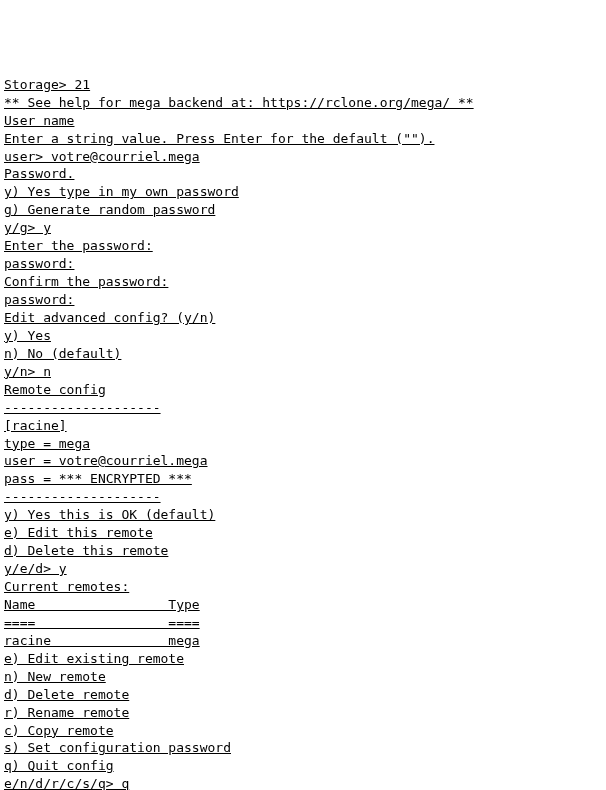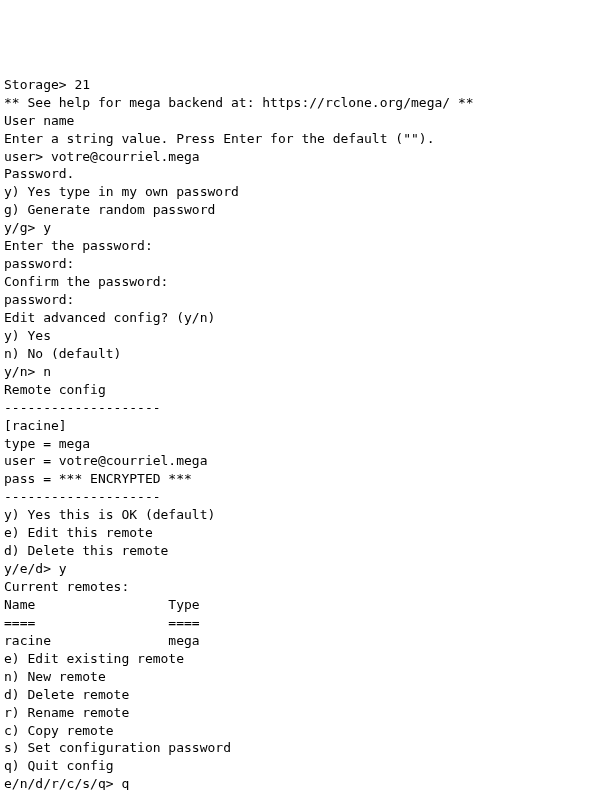--- a/index.html
+++ b/index.html
@@ -7,20 +7,21 @@
       padding: 4px;
       background: #ffffff;
       font-family: "DejaVu Sans Mono", "Liberation Mono", Consolas, monospace;
       font-size: 13px;
       line-height: 1.38;
       color: #000000;
       white-space: pre;
     }
     .line {
       display: block;
+      text-decoration: underline;
     }
   </style>
 </head>
 <body>
 
 
 
 <div><span class="line">Storage&gt; 21</span><span class="line">** See help for mega backend at: https://rclone.org/mega/ **</span><span class="line"></span><span class="line">User name</span><span class="line">Enter a string value. Press Enter for the default ("").</span><span class="line">user&gt; votre@courriel.mega</span><span class="line">Password.</span><span class="line">y) Yes type in my own password</span><span class="line">g) Generate random password</span><span class="line">y/g&gt; y</span><span class="line">Enter the password:</span><span class="line">password:</span><span class="line">Confirm the password:</span><span class="line">password:</span><span class="line">Edit advanced config? (y/n)</span><span class="line">y) Yes</span><span class="line">n) No (default)</span><span class="line">y/n&gt; n</span><span class="line">Remote config</span><span class="line">--------------------</span><span class="line">[racine]</span><span class="line">type = mega</span><span class="line">user = votre@courriel.mega</span><span class="line">pass = *** ENCRYPTED ***</span><span class="line">--------------------</span><span class="line">y) Yes this is OK (default)</span><span class="line">e) Edit this remote</span><span class="line">d) Delete this remote</span><span class="line">y/e/d&gt; y</span><span class="line">Current remotes:</span><span class="line"></span><span class="line">Name                 Type</span><span class="line">====                 ====</span><span class="line">racine               mega</span><span class="line"></span><span class="line">e) Edit existing remote</span><span class="line">n) New remote</span><span class="line">d) Delete remote</span><span class="line">r) Rename remote</span><span class="line">c) Copy remote</span><span class="line">s) Set configuration password</span><span class="line">q) Quit config</span><span class="line">e/n/d/r/c/s/q&gt; q</span></div>
 
 

